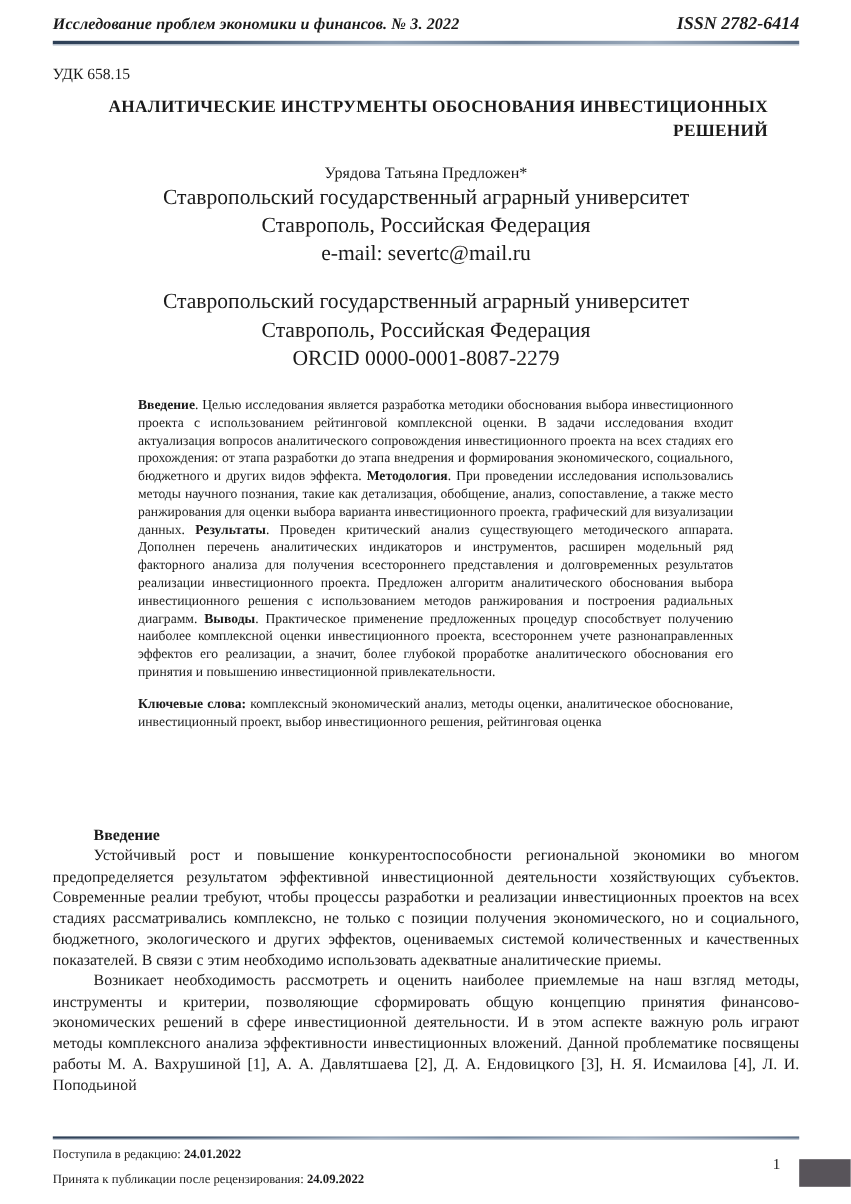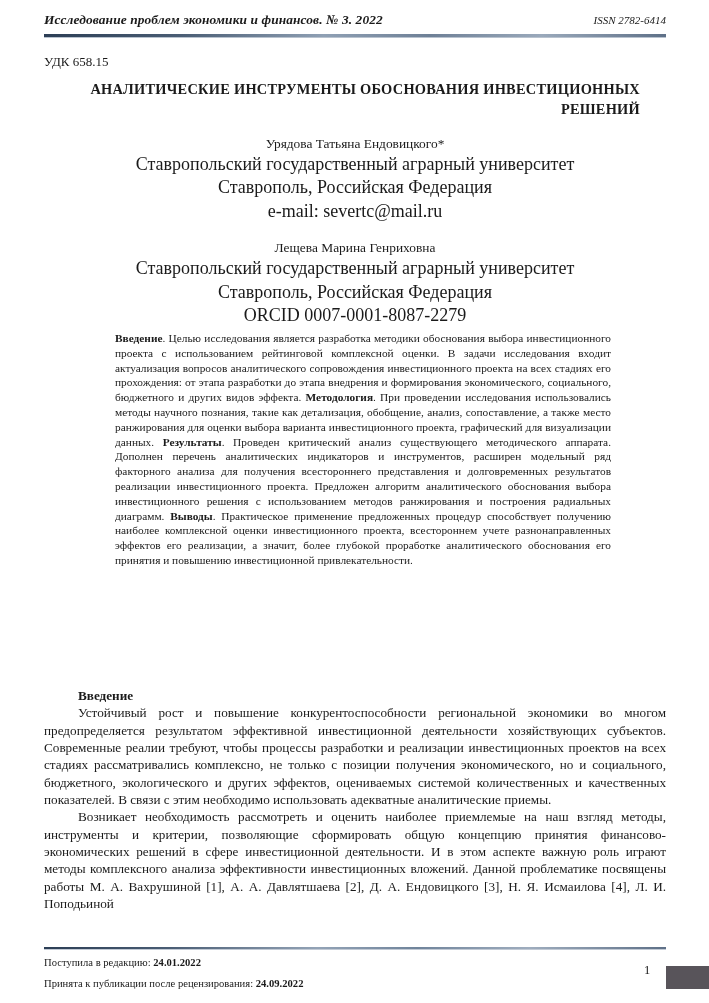--- a/index.html
+++ b/index.html
@@ -35,22 +35,22 @@
   }
   .runhead-left {
     font-style: italic;
     font-weight: bold;
     font-size: 13.4px;
     letter-spacing: .1px;
     white-space: nowrap;
   }
   .runhead-right {
     font-style: italic;
-    font-weight: normal;
-    font-size: 11px;
+    font-weight: bold;
+    font-size: 15px;
     white-space: nowrap;
   }
   .rule-top {
     position: absolute;
     left: 44px;
     top: 34px;
     width: 622px;
     height: 3px;
     background: linear-gradient(to right, #2c3e55 0%, #4a5d74 22%, #8fa0b4 45%, #6e8096 62%, #9aa9bb 80%, #5e7087 100%);
   }
@@ -192,37 +192,37 @@
   <div class="rule-top"></div>
   <div class="rule-top-2"></div>
 
   <div class="udk">УДК 658.15</div>
 
   <div class="title">АНАЛИТИЧЕСКИЕ ИНСТРУМЕНТЫ ОБОСНОВАНИЯ ИНВЕСТИЦИОННЫХ РЕШЕНИЙ</div>
 
   <div class="authors">
 
     <div class="author-block">
-      <div class="author-name">Урядова Татьяна Ендовицкого*</div>
+      <div class="author-name">Урядова Татьяна Предложен*</div>
       <div class="author-line">Ставропольский государственный аграрный университет</div>
       <div class="author-line">Ставрополь, Российская Федерация</div>
       <div class="author-line">e-mail: severtc@mail.ru</div>
     </div>
 
     <div class="author-block" style="margin-top:17px;">
-      <div class="author-name">Лещева Марина Генриховна</div>
       <div class="author-line">Ставропольский государственный аграрный университет</div>
       <div class="author-line">Ставрополь, Российская Федерация</div>
-      <div class="author-line">ORCID 0007-0001-8087-2279</div>
+      <div class="author-line">ORCID 0000-0001-8087-2279</div>
     </div>
 
   </div>
 
   <div class="abstract">
     <p><span class="b">Введение</span><span>. Целью исследования является разработка методики обоснования выбора инвестиционного проекта с использованием рейтинговой комплексной оценки. В задачи исследования входит актуализация вопросов аналитического сопровождения инвестиционного проекта на всех стадиях его прохождения: от этапа разработки до этапа внедрения и формирования экономического, социального, бюджетного и других видов эффекта. </span><span class="b">Методология</span><span>. При проведении исследования использовались методы научного познания, такие как детализация, обобщение, анализ, сопоставление, а также место ранжирования для оценки выбора варианта инвестиционного проекта, графический для визуализации данных. </span><span class="b">Результаты</span><span>. Проведен критический анализ существующего методического аппарата. Дополнен перечень аналитических индикаторов и инструментов, расширен модельный ряд факторного анализа для получения всестороннего представления и долговременных результатов реализации инвестиционного проекта. Предложен алгоритм аналитического обоснования выбора инвестиционного решения с использованием методов ранжирования и построения радиальных диаграмм. </span><span class="b">Выводы</span><span>. Практическое применение предложенных процедур способствует получению наиболее комплексной оценки инвестиционного проекта, всестороннем учете разнонаправленных эффектов его реализации, а значит, более глубокой проработке аналитического обоснования его принятия и повышению инвестиционной привлекательности.</span></p>
+    <p class="kw"><span class="b">Ключевые слова:</span><span> комплексный экономический анализ, методы оценки, аналитическое обоснование, инвестиционный проект, выбор инвестиционного решения, рейтинговая оценка</span></p>
   </div>
 
   <div class="body-sec">
     <h2>Введение</h2>
     <p>Устойчивый рост и повышение конкурентоспособности региональной экономики во многом предопределяется результатом эффективной инвестиционной деятельности хозяйствующих субъектов. Современные реалии требуют, чтобы процессы разработки и реализации инвестиционных проектов на всех стадиях рассматривались комплексно, не только с позиции получения экономического, но и социального, бюджетного, экологического и других эффектов, оцениваемых системой количественных и качественных показателей. В связи с этим необходимо использовать адекватные аналитические приемы.</p>
     <p>Возникает необходимость рассмотреть и оценить наиболее приемлемые на наш взгляд методы, инструменты и критерии, позволяющие сформировать общую концепцию принятия финансово-экономических решений в сфере инвестиционной деятельности. И в этом аспекте важную роль играют методы комплексного анализа эффективности инвестиционных вложений. Данной проблематике посвящены работы М. А. Вахрушиной [1], А. А. Давлятшаева [2], Д. А. Ендовицкого [3], Н. Я. Исмаилова [4], Л. И. Поподьиной</p>
   </div>
 
   <div class="rule-bot"></div>
   <div class="rule-bot-2"></div>

